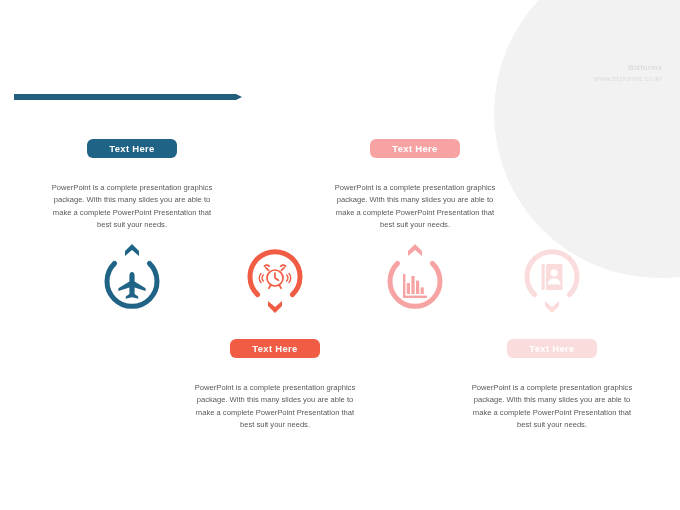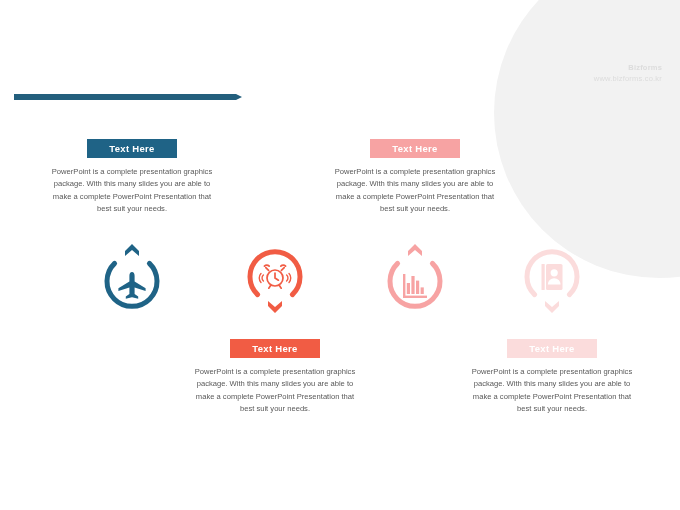--- a/index.html
+++ b/index.html
@@ -43,26 +43,26 @@
   
   .col{position:absolute;width:190px;z-index:2;}
   .col-1{left:37px;}
   .col-2{left:180px;}
   .col-3{left:320px;}
   .col-4{left:457px;}
 
   .badge{
     display:block;margin:0 auto;
     width:90px;height:19px;line-height:19px;
-    border-radius:0;text-align:center;
+    border-radius:6px;text-align:center;
     color:#ffffff;font-size:9.5px;font-weight:bold;
     letter-spacing:.3px;
   }
   .para{
-    margin:8px auto 0;width:162px;
+    margin:24px auto 0;width:162px;
     text-align:center;color:#595959;
     font-size:7.6px;line-height:1.62;
   }
 
   
   .tb-top{position:absolute;top:139px;}
   .tb-bot{position:absolute;top:339px;}
 
   
   .ib{position:absolute;top:236px;width:190px;height:86px;}

